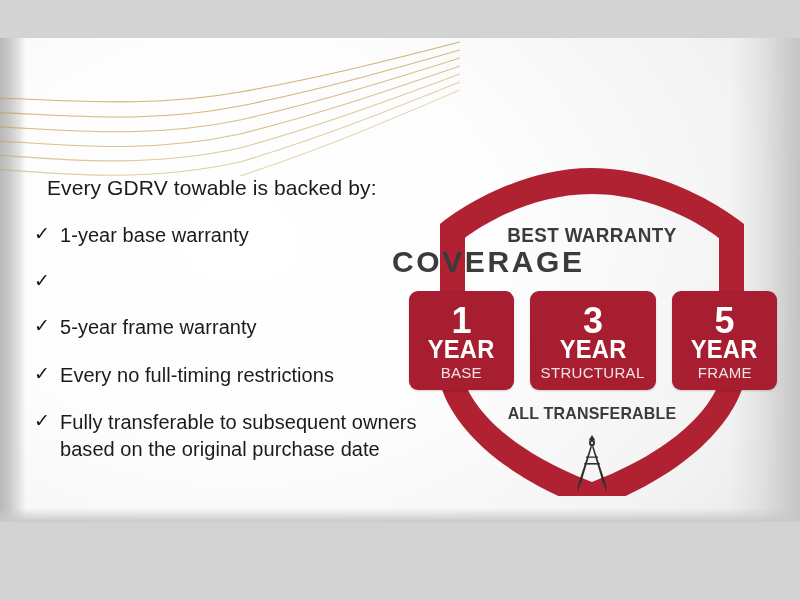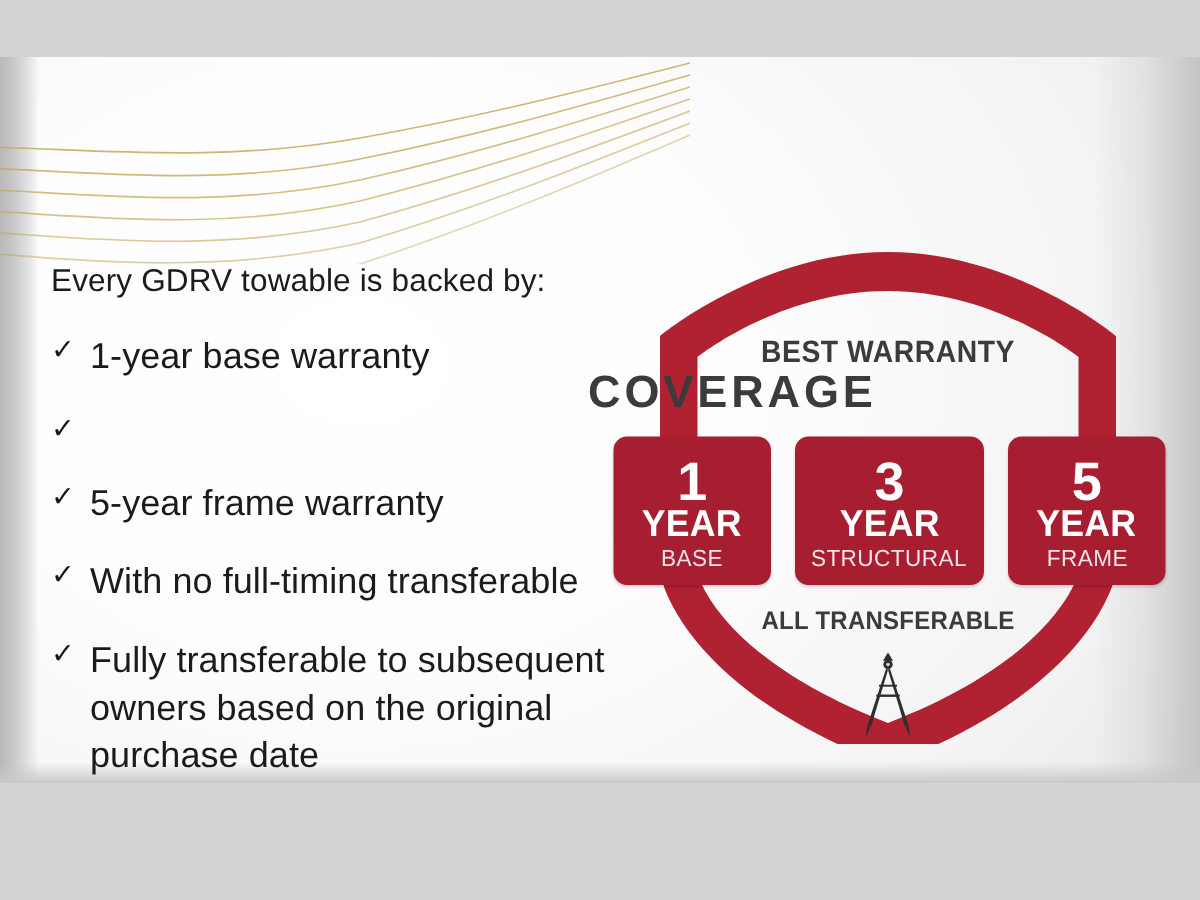--- a/index.html
+++ b/index.html
@@ -70,37 +70,37 @@
     position: absolute;
     left: 34px;
     top: 138px;
     width: 400px;
     color: #1b1b1b;
   }
   #intro {
     font-size: 21px;
     font-weight: 400;
     letter-spacing: .1px;
-    margin: 0 0 22px 0;
+    margin: 0 0 22px 13px;
     white-space: nowrap;
   }
   .bullet {
     display: flex;
     align-items: flex-start;
     margin: 0 0 21px 0;
   }
   .bullet .tick {
     flex: 0 0 auto;
     width: 26px;
     font-size: 19px;
     line-height: 1.26;
     color: #161616;
   }
   .bullet .btext {
-    font-size: 24px;
+    font-size: 20px;
     line-height: 1.32;
     color: #1b1b1b;
     letter-spacing: .05px;
   }
 
   
   #badge {
     position: absolute;
     left: 392px;
     top: 108px;
@@ -237,21 +237,21 @@
       </div>
       <div class="bullet">
         <span class="tick">✓</span>
       </div>
       <div class="bullet">
         <span class="tick">✓</span>
         <span class="btext">5-year frame warranty</span>
       </div>
       <div class="bullet">
         <span class="tick">✓</span>
-        <span class="btext">With no full-timing transferable</span>
+        <span class="btext">Every no full-timing restrictions</span>
       </div>
       <div class="bullet">
         <span class="tick">✓</span>
         <span class="btext">Fully transferable to subsequent owners based on the original purchase date</span>
       </div>
     </div>
 
     <div id="badge">
 
       <svg id="shield-svg" viewBox="0 0 400 350">

